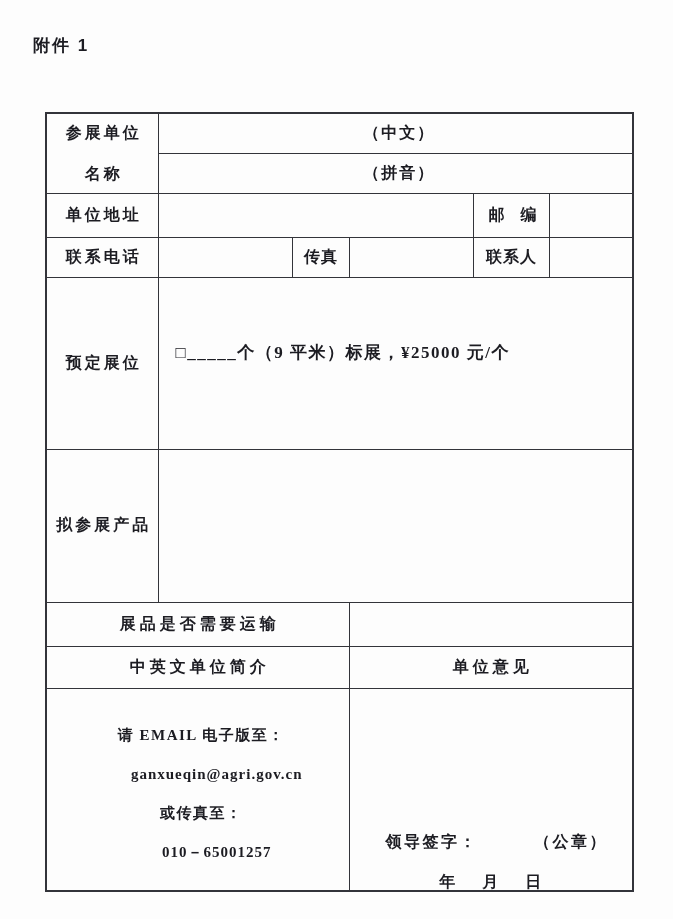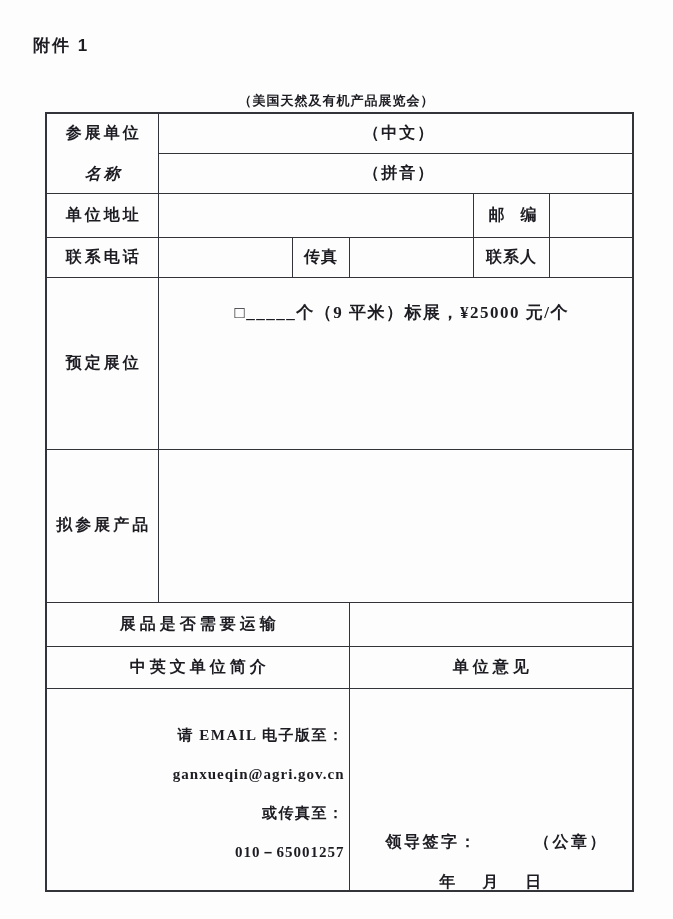--- a/index.html
+++ b/index.html
@@ -52,41 +52,41 @@
     letter-spacing:3px;
     text-indent:3px;
   }
   td.lefttext{
     text-align:center;
     padding-left:8px;
     font-weight:700;
     letter-spacing:2px;
   }
   .unitname-cell div{line-height:18px;}
-  .unitname-cell .gap{margin-top:23px;font-style:italic;}
+  .unitname-cell .gap{margin-top:23px;}
   td.booth-cell{
     vertical-align:top;
-    text-align:center;
-    padding:23px 4px 0 17px;
+    text-align:left;
+    padding:63px 4px 0 17px;
   }
   .booth-option{
     font-size:17px;
     font-weight:600;
     letter-spacing:1.5px;
     white-space:nowrap;
   }
   td.hdr{
     text-align:center;
     font-weight:600;
     letter-spacing:4px;
     text-indent:4px;
   }
   td.submit-cell{
     vertical-align:top;
-    text-align:right;
+    text-align:center;
     padding:38px 4px 0 11px;
     font-weight:600;
     font-size:15px;
     letter-spacing:1.5px;
   }
   .em-line{line-height:17px;white-space:nowrap;}
   .em-line + .em-line{margin-top:22px;font-family:Liberation Serif, serif;}
   .em-line.indent{padding-left:31px;letter-spacing:1px;}
   td.sig-cell{vertical-align:bottom;}
   .sig-line1{
@@ -101,21 +101,20 @@
     font-weight:600;letter-spacing:1px;
     line-height:17px;
   }
 </style>
 </head>
 <body>
 
 <div class="page">
 
   <div class="attachment">附件 1</div>
-  <div class="subtitle">（美国天然及有机产品展览会）</div>
 
   <table class="form-table">
     <colgroup>
       <col style="width:112px">
       <col style="width:134px">
       <col style="width:57px">
       <col style="width:124px">
       <col style="width:76px">
       <col style="width:84px">
     </colgroup>

